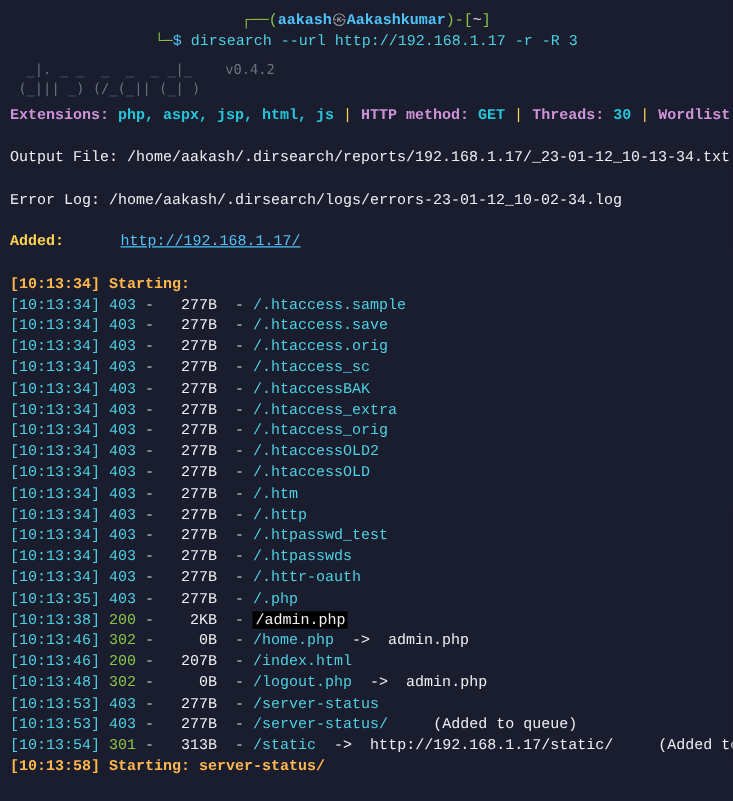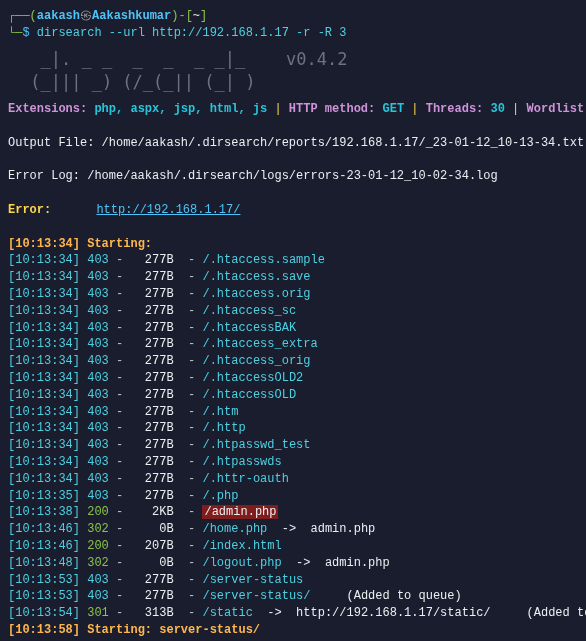--- a/index.html
+++ b/index.html
@@ -6,39 +6,39 @@
     margin: 0;
     padding: 8px;
     background: #1a1d2e;
     color: #c0c5ce;
     font-family: "Courier New", monospace;
     font-size: 12px;
     line-height: 1.4;
     width: 586px;
     box-sizing: border-box;
   }
-  .prompt-line { white-space: pre; }
+  .prompt-line { white-space: pre; text-align: center; }
   .green { color: #8bc34a; }
   .blue { color: #4fc3f7; }
   .yellow { color: #ffd54f; }
   .teal { color: #4dd0e1; }
   .white { color: #eceff1; }
   .gray { color: #9e9e9e; }
   .cyan { color: #26c6da; margin-top: 48px; }
   .magenta { color: #ce93d8; }
   .orange { color: #ffb74d; }
   .bold { font-weight: bold; }
-  .hl { background: #7f1d1d; color: #eceff1; padding: 0 2px; }
+  .hl { background: #000000; color: #eceff1; padding: 0 2px; }
   .logo {
     font-family: monospace;
     color: #6b7280;
     white-space: pre;
     letter-spacing: 0;
-    margin: 6px 12px;
-    font-size: 17px;
+    margin: 6px 0;
+    font-size: 11px;
   }
   .row { white-space: pre; }
   a { color: #4fc3f7; text-decoration: underline; margin-left: 38px; }
 </style>
 </head>
 <body>
 
 <div>
 
 <div class="prompt-line"><span class="green">┌──(</span><span class="blue bold">aakash</span><span class="gray">㉿</span><span class="blue bold">Aakashkumar</span><span class="green">)-[</span><span class="white">~</span><span class="green">]</span></div>
@@ -46,21 +46,21 @@
 
 <div class="logo">  _|. _ _  _  _  _ _|_    v0.4.2
  (_||| _) (/_(_|| (_| )</div>
 
 <div class="row"><span class="magenta bold">Extensions:</span><span class="cyan bold"> php, aspx, jsp, html, js</span><span class="yellow"> | </span><span class="magenta bold">HTTP method:</span><span class="cyan bold"> GET</span><span class="yellow"> | </span><span class="magenta bold">Threads:</span><span class="cyan bold"> 30</span><span class="yellow"> | </span><span class="magenta bold">Wordlist size:</span></div>
 <br>
 <div class="row white">Output File: /home/aakash/.dirsearch/reports/192.168.1.17/_23-01-12_10-13-34.txt</div>
 <br>
 <div class="row white">Error Log: /home/aakash/.dirsearch/logs/errors-23-01-12_10-02-34.log</div>
 <br>
-<div class="row"><span class="yellow bold">Error: </span><a>http://192.168.1.17/</a></div>
+<div class="row"><span class="yellow bold">Added: </span><a>http://192.168.1.17/</a></div>
 <br>
 <div class="row"><span class="orange bold">[10:13:34]</span><span class="orange bold"> Starting: </span></div>
 
 <div id="rows1">
       <div class="row"><span class="teal">[10:13:34]</span> <span class="teal">403</span> - <span class="white">  277B</span>  - <span class="teal">/.htaccess.sample</span></div>
       <div class="row"><span class="teal">[10:13:34]</span> <span class="teal">403</span> - <span class="white">  277B</span>  - <span class="teal">/.htaccess.save</span></div>
       <div class="row"><span class="teal">[10:13:34]</span> <span class="teal">403</span> - <span class="white">  277B</span>  - <span class="teal">/.htaccess.orig</span></div>
       <div class="row"><span class="teal">[10:13:34]</span> <span class="teal">403</span> - <span class="white">  277B</span>  - <span class="teal">/.htaccess_sc</span></div>
       <div class="row"><span class="teal">[10:13:34]</span> <span class="teal">403</span> - <span class="white">  277B</span>  - <span class="teal">/.htaccessBAK</span></div>
       <div class="row"><span class="teal">[10:13:34]</span> <span class="teal">403</span> - <span class="white">  277B</span>  - <span class="teal">/.htaccess_extra</span></div>

